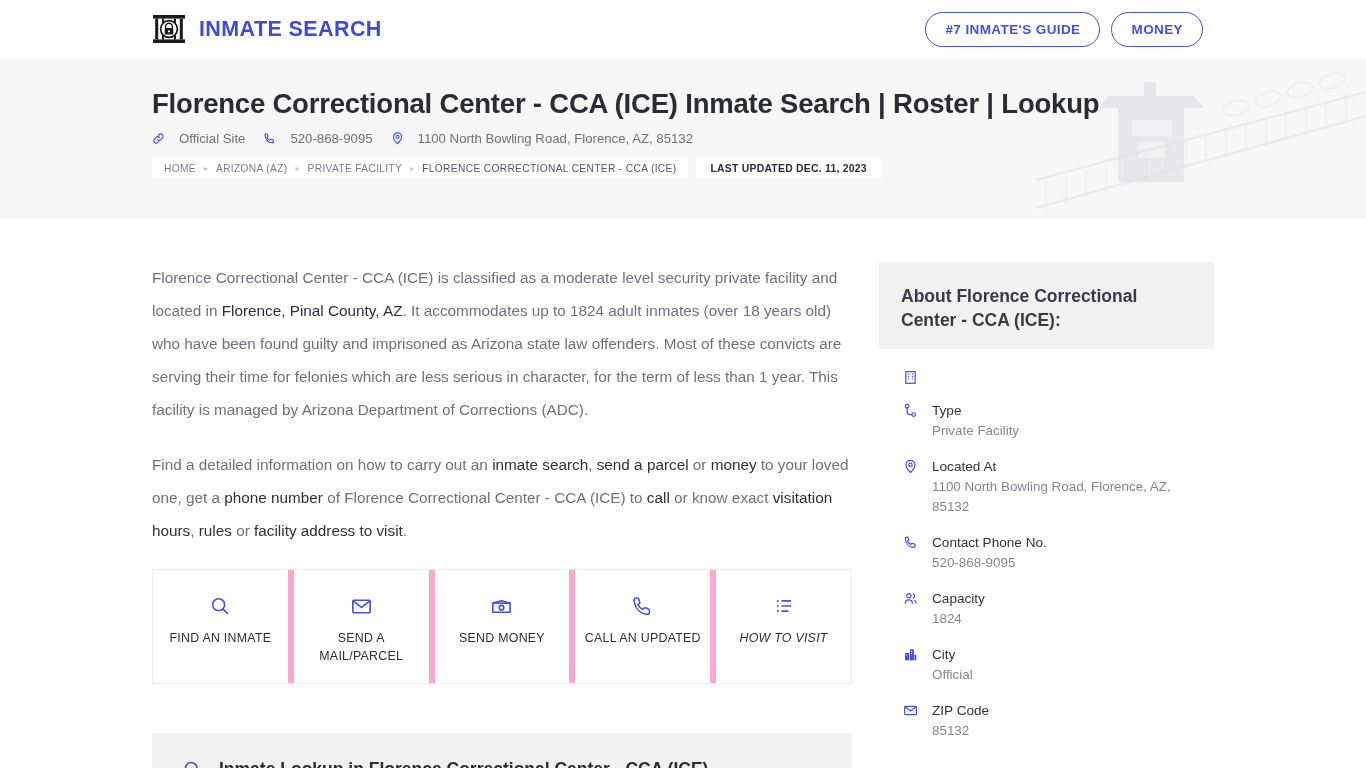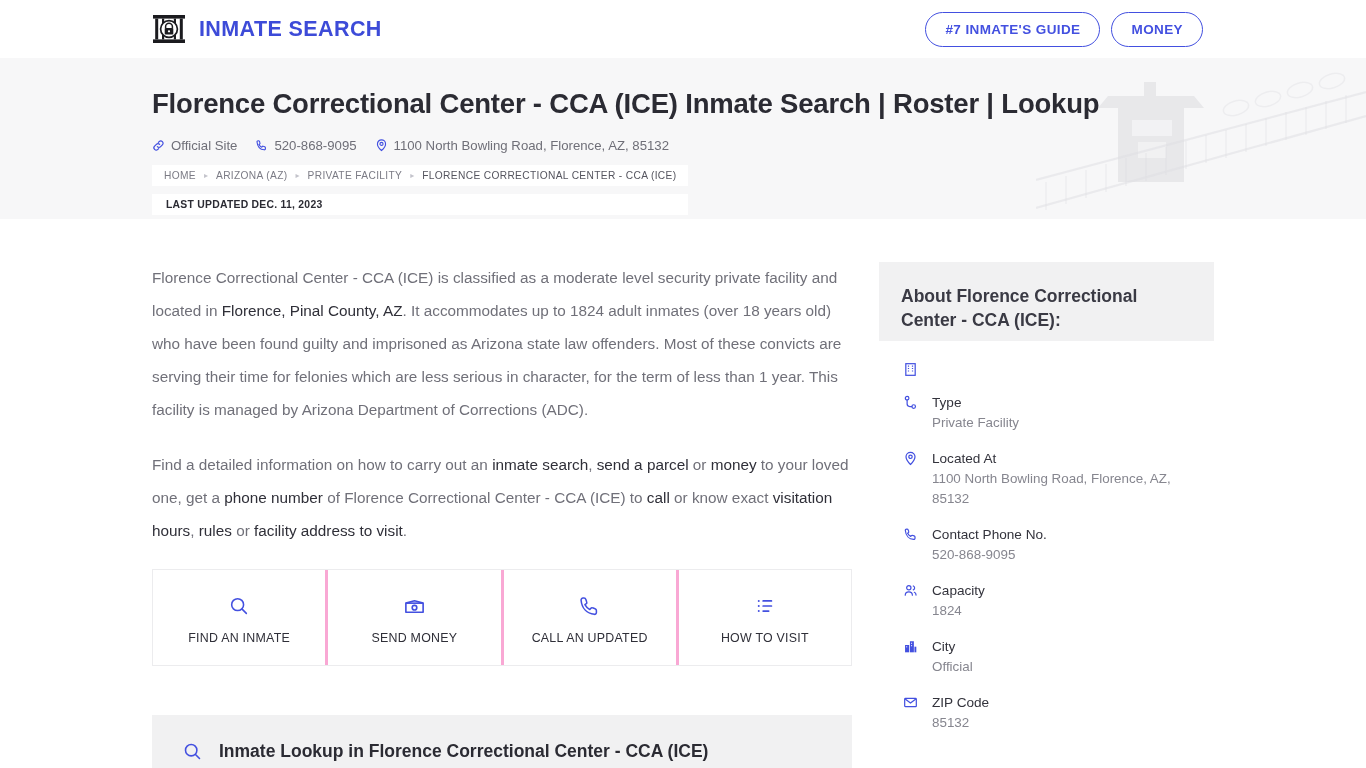--- a/index.html
+++ b/index.html
@@ -66,31 +66,30 @@
     white-space: nowrap;
   }
   .meta-row {
     margin-top: 11px;
     display: flex;
     align-items: center;
     gap: 9px;
     font-size: 13.2px;
     color: #6f6f78;
   }
-  .meta-item { display: flex; align-items: center; gap: 6px; white-space: nowrap; margin-top: 7px; }
+  .meta-item { display: flex; align-items: center; gap: 14px; white-space: nowrap; }
   .meta-item + .meta-item { margin-left: 9px; }
   .meta-ico { color: #4350e0; display: flex; align-items: center; }
 
   .crumbs {
     margin-top: 12px;
     display: flex;
     align-items: stretch;
     gap: 8px;
     width: fit-content;
-    flex-direction: column;
   }
   .crumb-strip {
     background: #ffffff;
     display: flex;
     align-items: center;
     padding: 5px 12px;
     gap: 8px;
   }
   .crumb {
     font-size: 10.2px;
@@ -134,23 +133,23 @@
   .actions {
     display: flex;
     border: 1px solid #ececee;
     margin-top: 12px;
   }
   .action-tile {
     flex: 1;
     padding: 22px 6px 18px;
     text-align: center;
     cursor: pointer;
-    border-right: 3px solid #f9a8d4;
-  }
-  .action-tile:last-child { border-right: none; }
+    border-right: 6px solid #f9a8d4;
+  }
+  .action-tile:last-child { border-right: none; font-style: italic; }
   .action-ico { color: #4350e0; height: 28px; display: flex; align-items: center; justify-content: center; }
   .action-label {
     margin-top: 9px;
     font-size: 12.4px;
     letter-spacing: .25px;
     color: #2f2f38;
     line-height: 18px;
   }
 
   
@@ -166,21 +165,21 @@
   .lookup-title {
     font-size: 17.5px;
     font-weight: 700;
     color: #2b2b33;
   }
 
   
   .about-card { background: #ffffff; }
   .about-head {
     background: #f1f1f2;
-    padding: 22px 22px 9px;
+    padding: 22px 22px 17px;
     font-size: 17.5px;
     line-height: 24px;
     font-weight: 600;
     color: #3a3a44;
   }
   .about-body { padding: 19px 22px 10px; }
   .fact { display: flex; gap: 12px; margin-bottom: 16px; }
   .fact-ico { color: #4350e0; flex: 0 0 19px; padding-top: 2px; display: flex; justify-content: center; }
   .fact-label { font-size: 13.6px; color: #33333c; line-height: 20px; }
   .fact-value { font-size: 13.4px; color: #86868f; line-height: 20px; }
@@ -317,20 +316,29 @@
           <svg width="22" height="22" viewBox="0 0 24 24" fill="none" stroke="currentColor" stroke-width="1.7" stroke-linecap="round">
             <circle cx="10.5" cy="10.5" r="6.5"></circle>
               <path d="M15.4 15.4 20 20"></path>
           </svg>
         </div>
         <div class="action-label">FIND AN INMATE</div>
       </div>
       <div class="action-tile">
         <div class="action-ico">
           <svg width="23" height="23" viewBox="0 0 24 24" fill="none" stroke="currentColor" stroke-width="1.7" stroke-linejoin="round">
+            <rect x="3" y="5.5" width="18" height="13" rx="1"></rect>
+              <path d="M3.6 6.4 12 13l8.4-6.6"></path>
+          </svg>
+        </div>
+        <div class="action-label">SEND A MAIL/PARCEL</div>
+      </div>
+      <div class="action-tile">
+        <div class="action-ico">
+          <svg width="23" height="23" viewBox="0 0 24 24" fill="none" stroke="currentColor" stroke-width="1.7" stroke-linejoin="round">
             <path d="M3 8.5 12 6l9 2.5v9.5H3z"></path>
             <circle cx="12" cy="13.2" r="2.4"></circle>
             <path d="M3 8.5h18"></path>
           </svg>
         </div>
         <div class="action-label">SEND MONEY</div>
       </div>
       <div class="action-tile">
         <div class="action-ico">
           <svg width="23" height="23" viewBox="0 0 24 24" fill="none" stroke="currentColor" stroke-width="1.6" stroke-linecap="round" stroke-linejoin="round">

